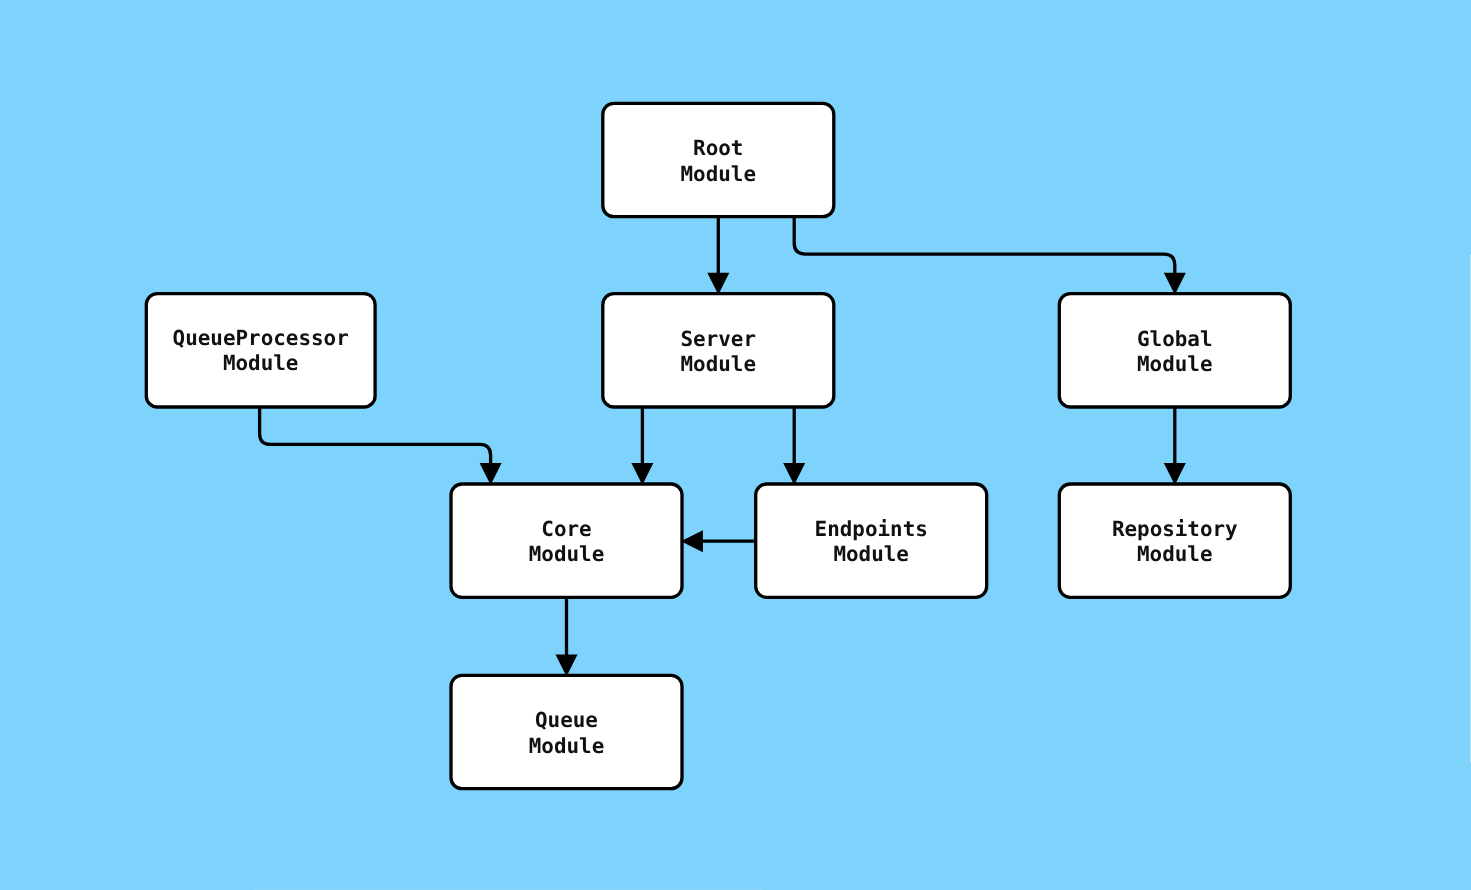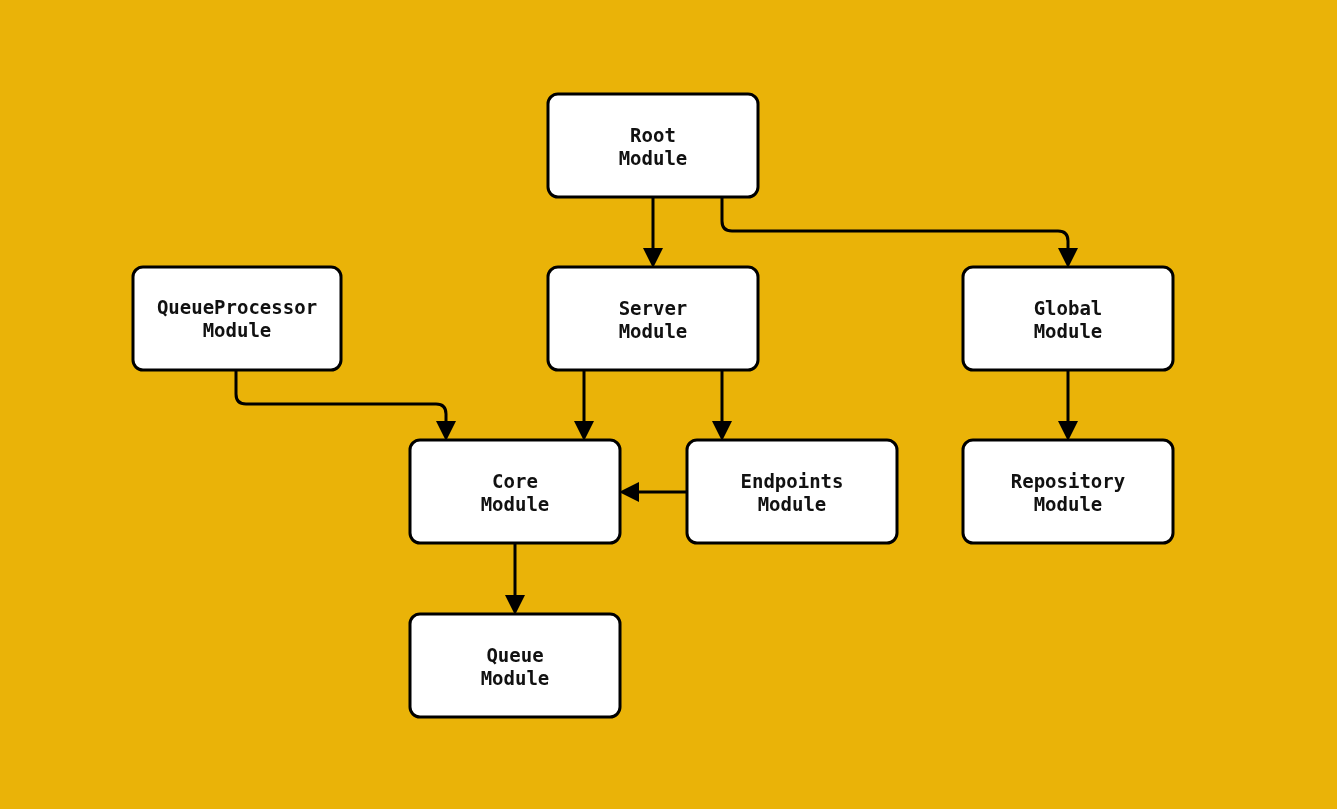--- a/index.html
+++ b/index.html
@@ -11,21 +11,21 @@
   body {
     width: 1337px;
     height: 809px;
     font-family: "DejaVu Sans Mono", "Liberation Mono", monospace;
     overflow: hidden;
   }
   #diagram-canvas {
     position: relative;
     width: 1337px;
     height: 809px;
-    background: #eab308;
+    background: #7dd3fc;
   }
   svg#diagram-svg {
     position: absolute;
     top: 0;
     left: 0;
     width: 1337px;
     height: 809px;
   }
   .node-rect {
     fill: #ffffff;

